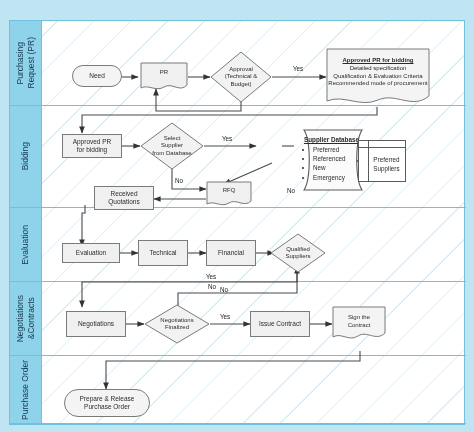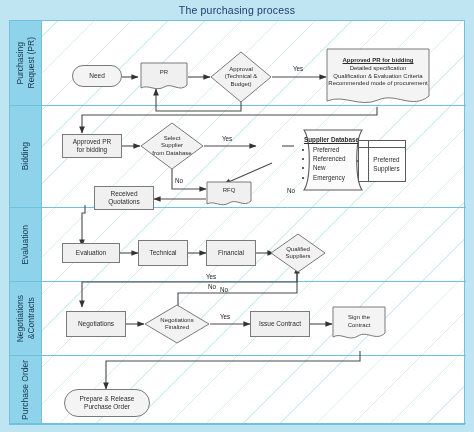--- a/index.html
+++ b/index.html
@@ -87,21 +87,20 @@
   }
   .edge-lbl{
     position:absolute;font-size:6.3px;color:#1a1a1a;white-space:nowrap;
   }
 </style>
 </head>
 <body>
 
 <div id="page">
 
-  <div id="title">The purchasing process</div>
 
   <div id="frame">
     <div id="stripes"></div>
 
     <div class="lane" style="top:0px;height:85px;">
       <div class="lane-head">
         <span>Purchasing
 Request (PR)</span>
       </div>
     </div>

